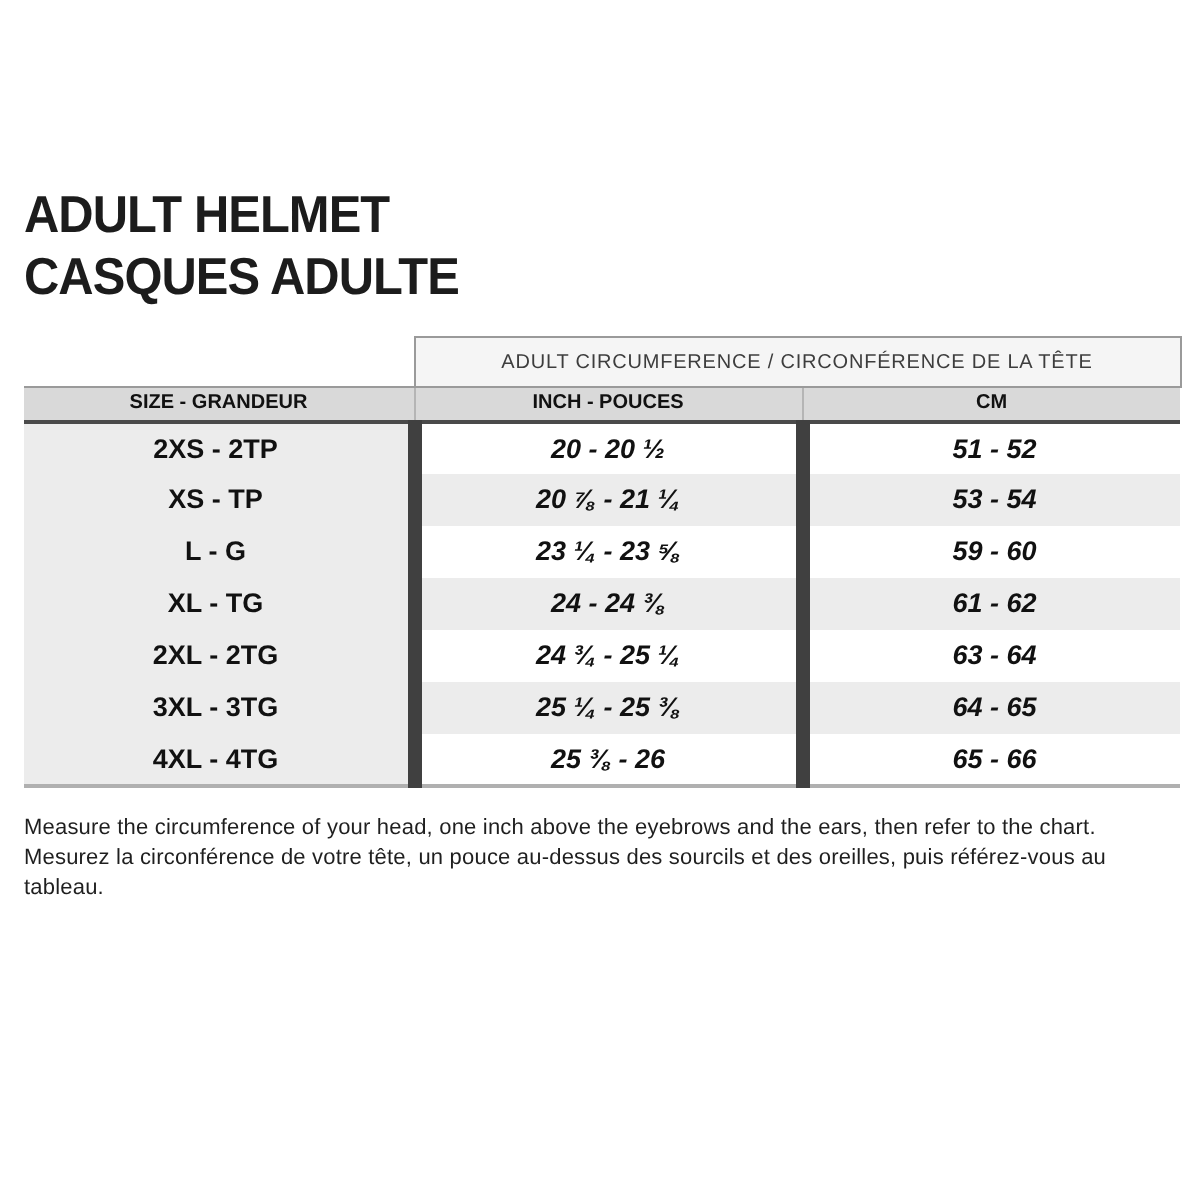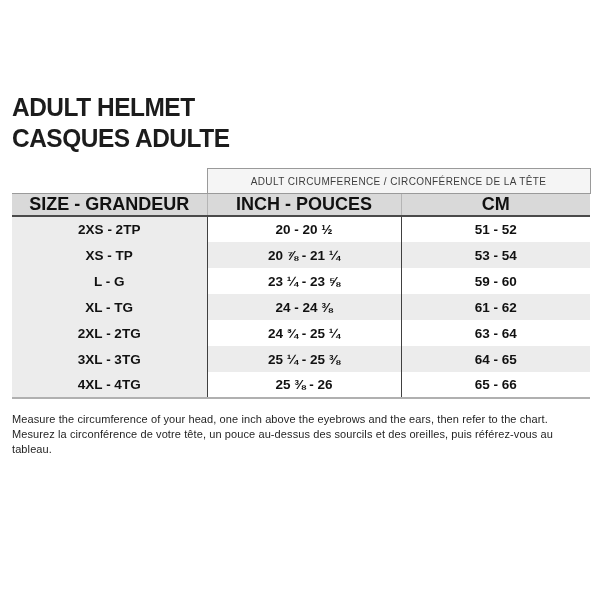--- a/index.html
+++ b/index.html
@@ -41,38 +41,38 @@
     height: 25px;
     font-size: 10px;
     letter-spacing: 0.4px;
     color: #3d3d3d;
     font-weight: normal;
   }
 
   thead th.col-head {
     background: #d9d9d9;
     height: 17px;
-    font-size: 18px;
+    font-size: 10px;
     font-weight: bold;
     border-top: 1px solid #9a9a9a;
     border-bottom: 2px solid #4a4a4a;
     color: #111;
   }
   thead th.col-head + th.col-head { border-left: 1px solid #b5b5b5; }
 
   tbody td {
     height: 26px;
     font-size: 13.5px;
     font-weight: bold;
     background: #ffffff;
     color: #111;
   }
   tbody td:first-child { background: #ececec; }
   tbody tr.alt td { background: #ececec; }
-  tbody td + td { border-left: 1px solid #404040; }
+  tbody td + td { border-left: 7px solid #404040; font-style: italic; }
   tbody tr:last-child td { border-bottom: 2px solid #b0b0b0; }
 
   .footer {
     margin-top: 13px;
     font-size: 11px;
     line-height: 15px;
     color: #1f1f1f;
     letter-spacing: 0.1px;
   }
 </style>

